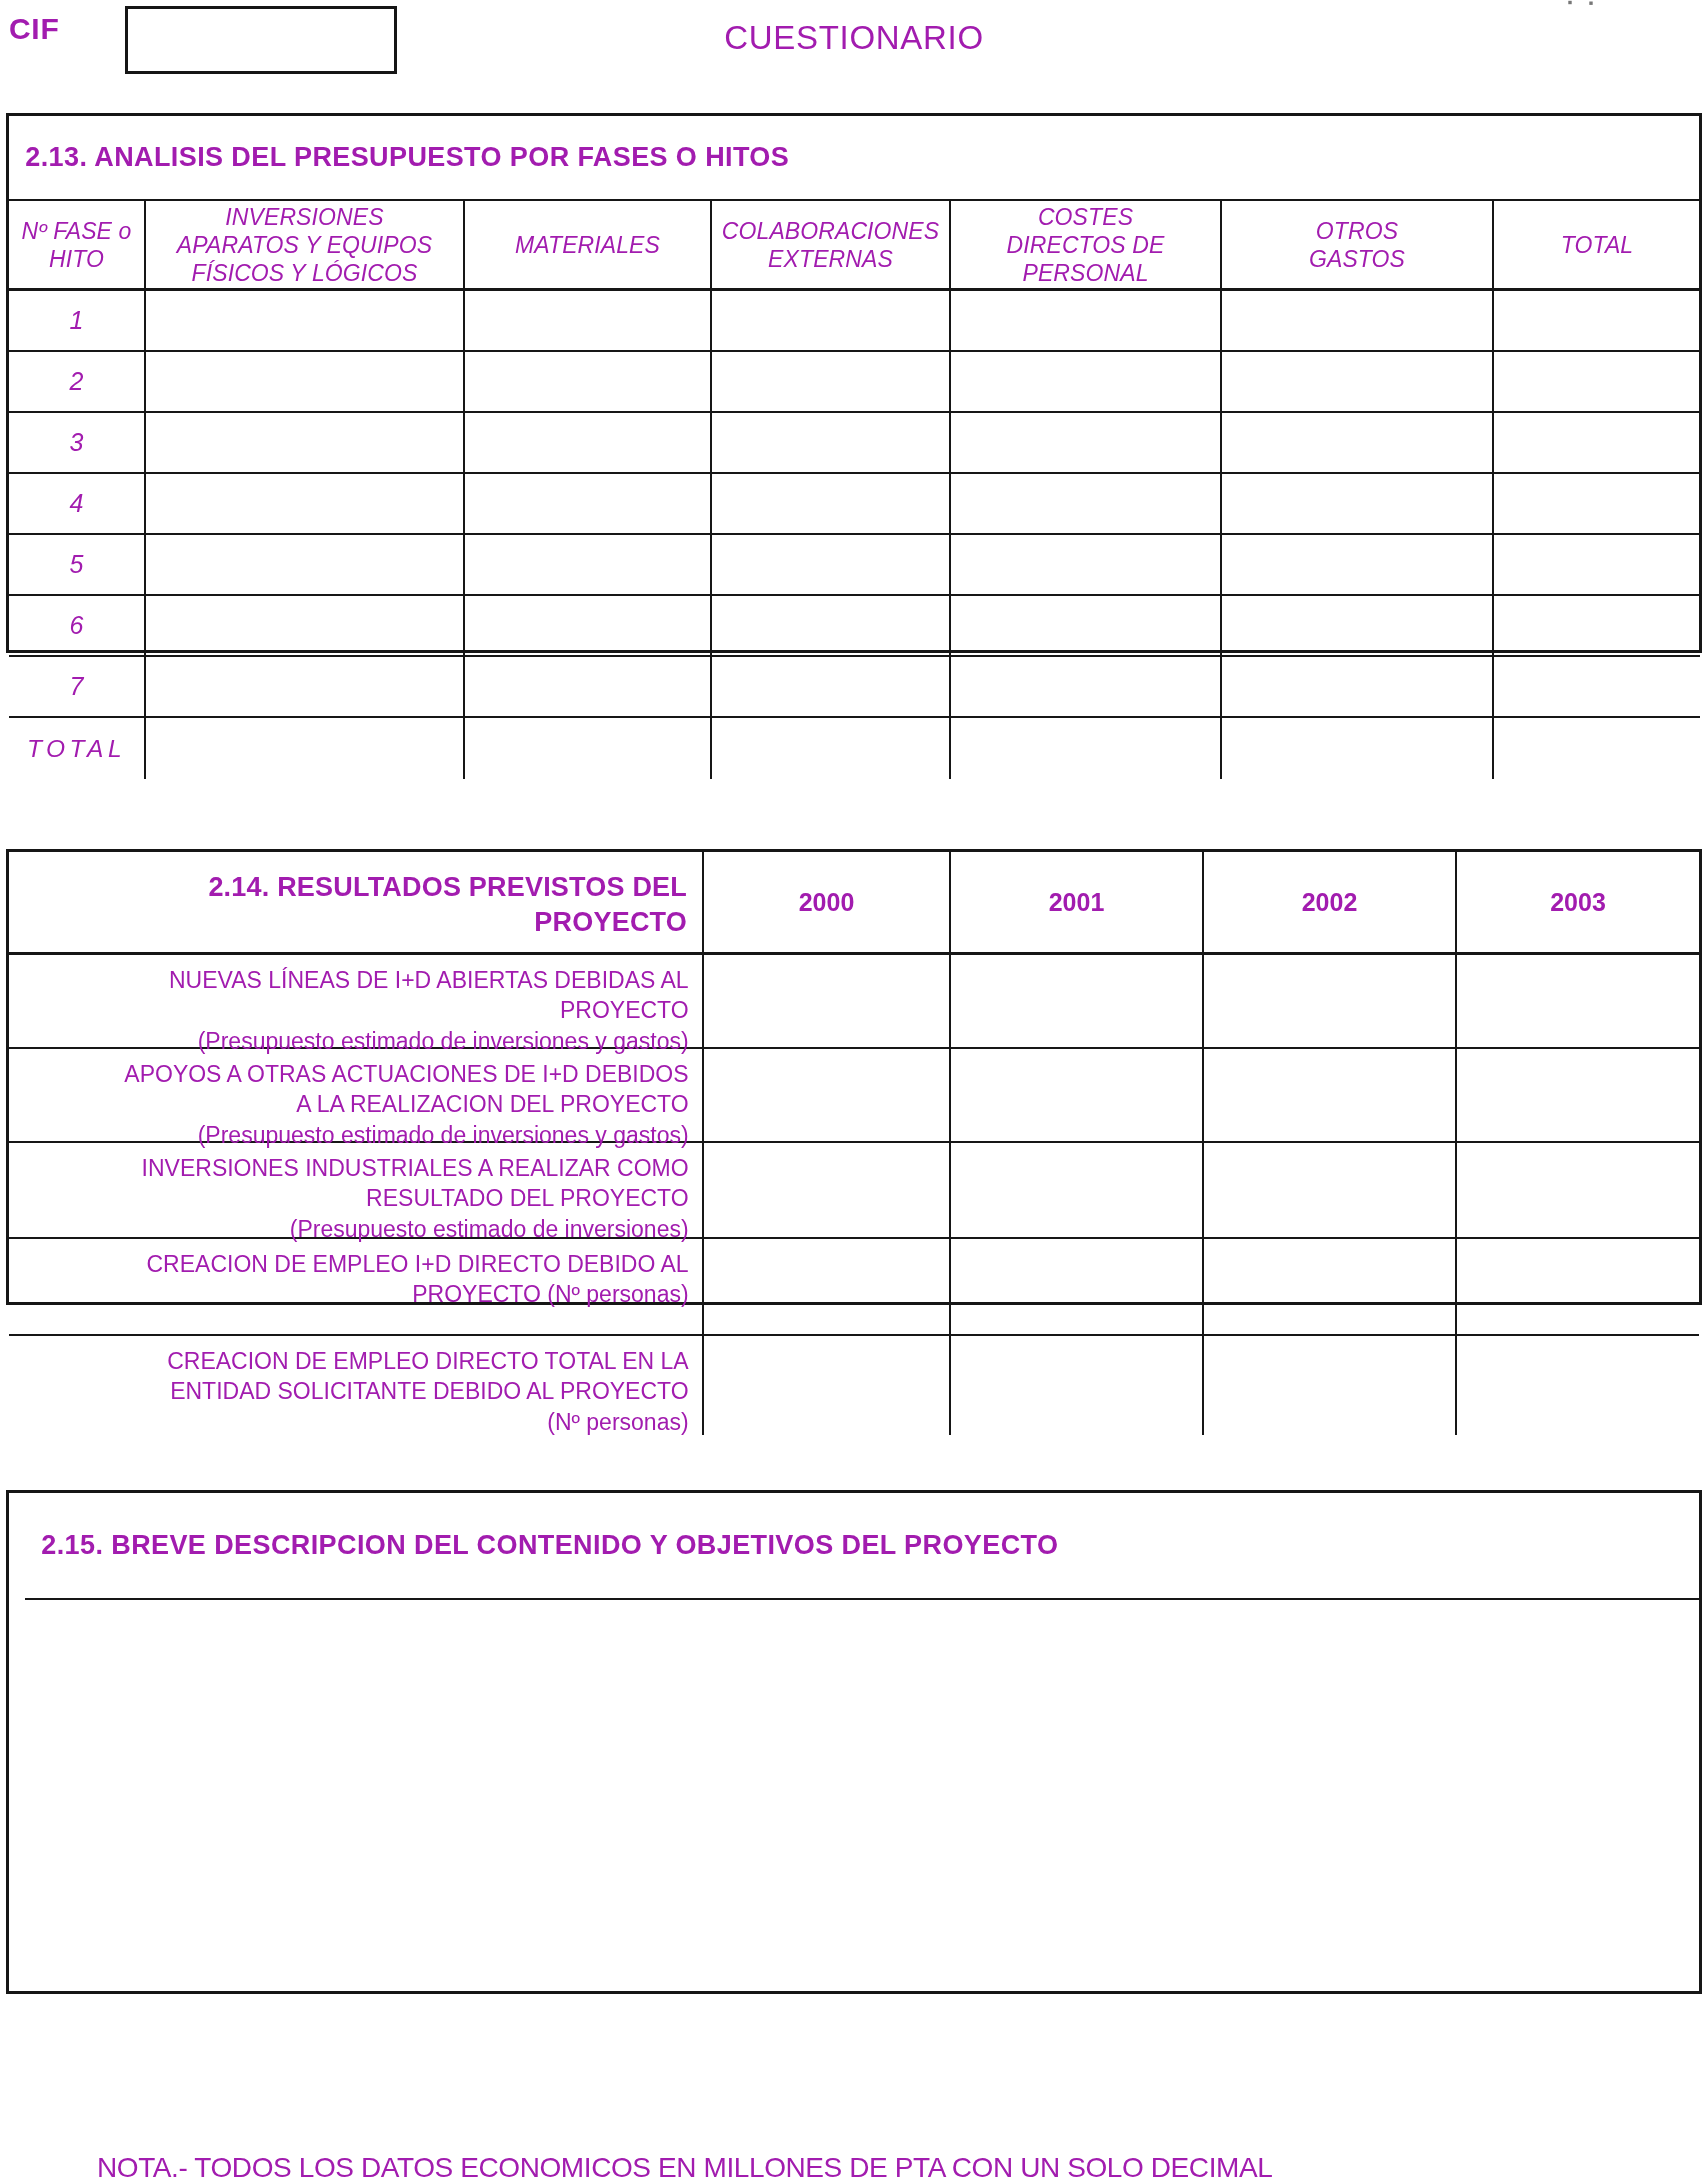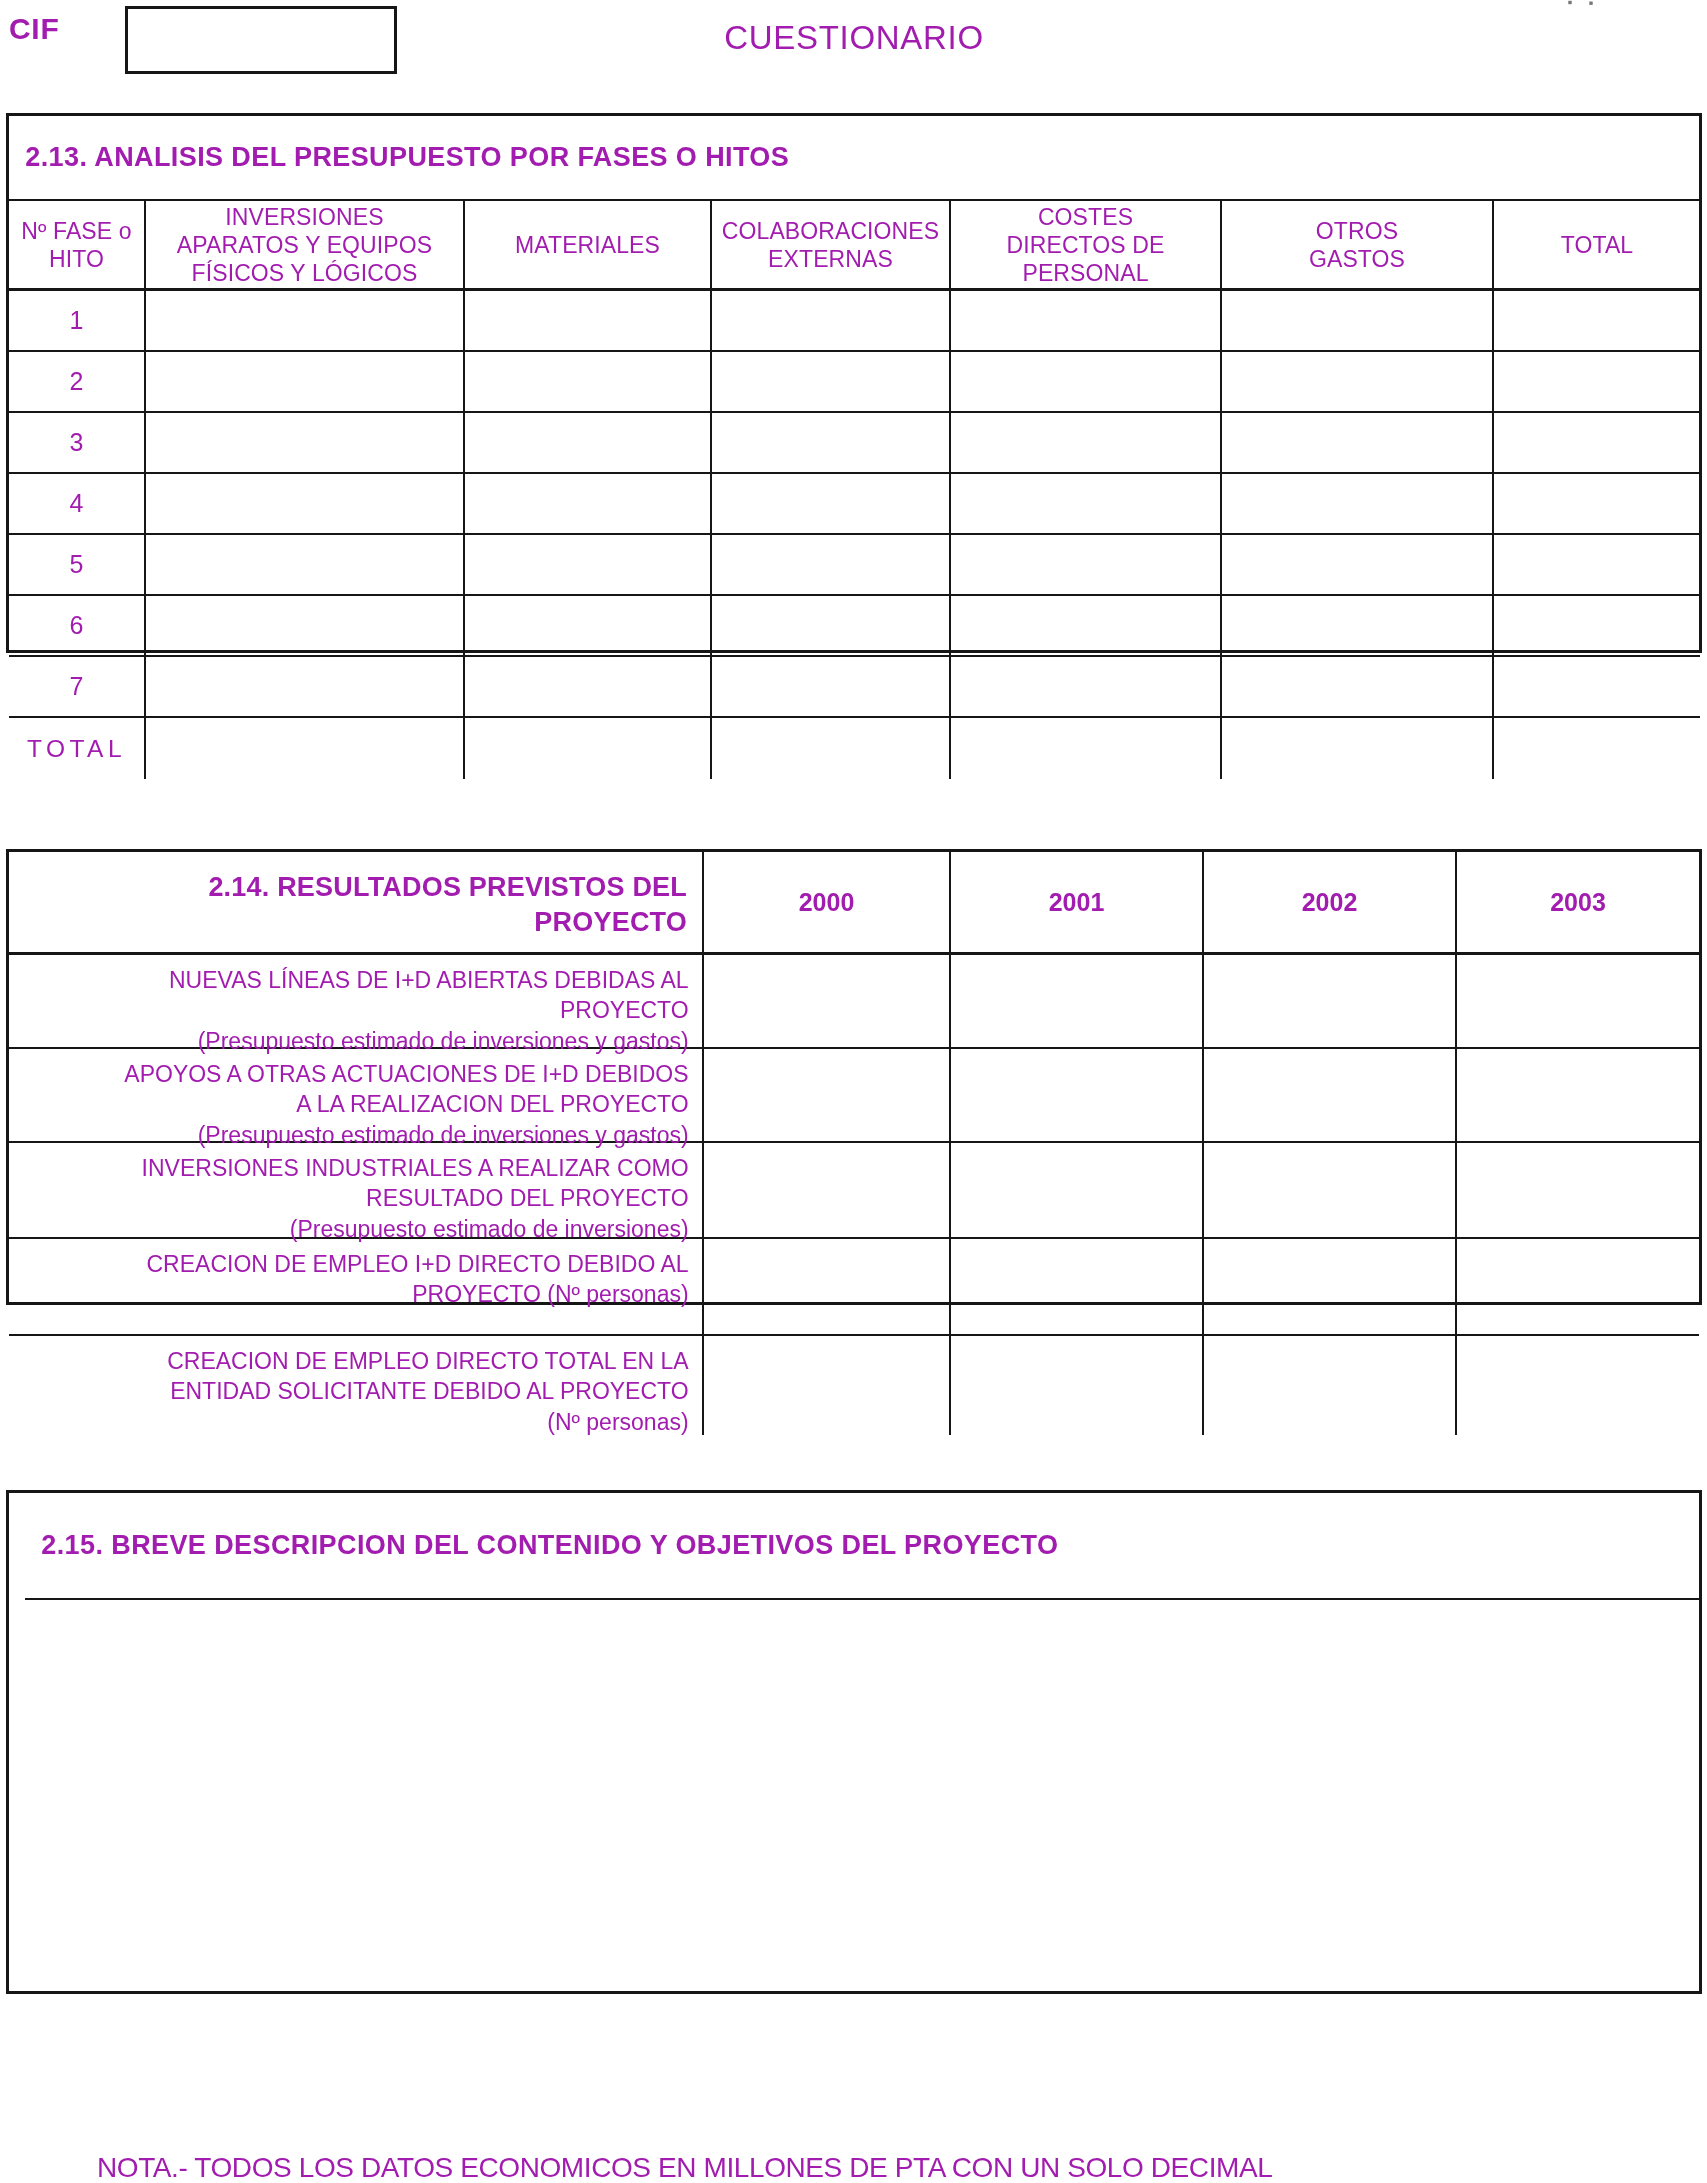--- a/index.html
+++ b/index.html
@@ -16,21 +16,21 @@
   .panel{position:absolute;left:6px;width:1696px;border:3px solid #161616;box-sizing:border-box;background:#fff;}
   .panel-title{display:flex;align-items:center;padding-left:16.3px;font-size:27px;font-weight:700;letter-spacing:0.4px;border-bottom:2.2px solid #161616;box-sizing:border-box;}
   .p213{top:113px;height:540px;}
   .p213 .panel-title{height:85px;}
   .p215{top:1490px;height:504px;padding-left:16px;}
   .p215 .panel-title{height:107px;}
   .desc-area{height:389px;background:#fff;}
   
   .grid{display:grid;}
   .t213{grid-template-columns:137px 319px 247px 239px 271px 272px 206px;
-        grid-template-rows:90px repeat(8,61px);}
+        grid-template-rows:90px repeat(8,61px);font-style:italic;}
   .t214{grid-template-columns:695px 247px 253px 253px 242px;
         grid-template-rows:103px 94px 94px 96px 97px 99px;}
   .p214{top:849px;height:456px;text-align:right;}
   .cell{box-sizing:border-box;min-width:0;min-height:0;}
   .br{border-right:2.2px solid #161616;}
   .bb{border-bottom:2.2px solid #161616;}
   .hb{border-bottom:3px solid #161616;}
   .th{display:flex;align-items:center;justify-content:center;text-align:center;
       font-size:23px;line-height:28px;white-space:pre-line;letter-spacing:0.1px;}
   .rl{display:flex;align-items:center;justify-content:center;font-size:25px;}

